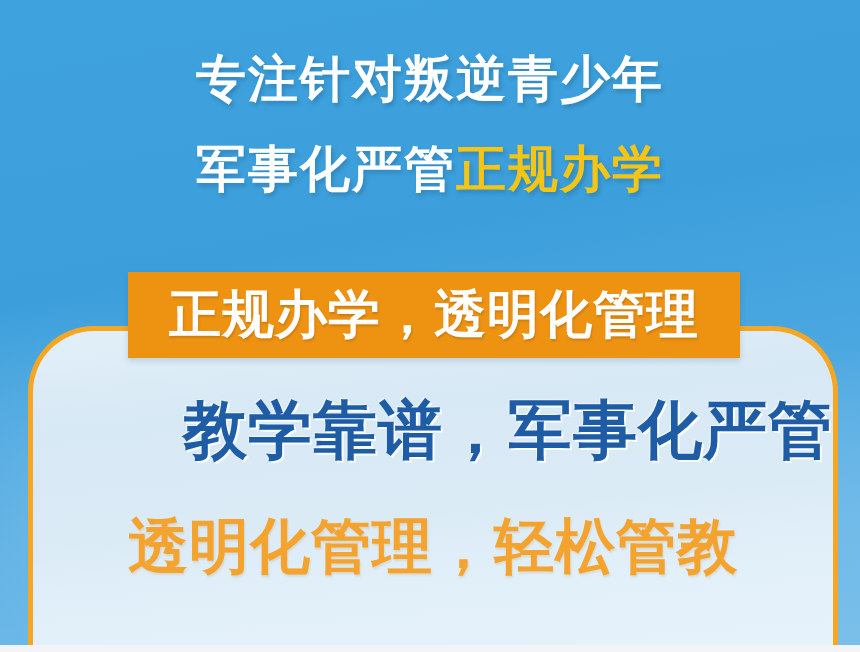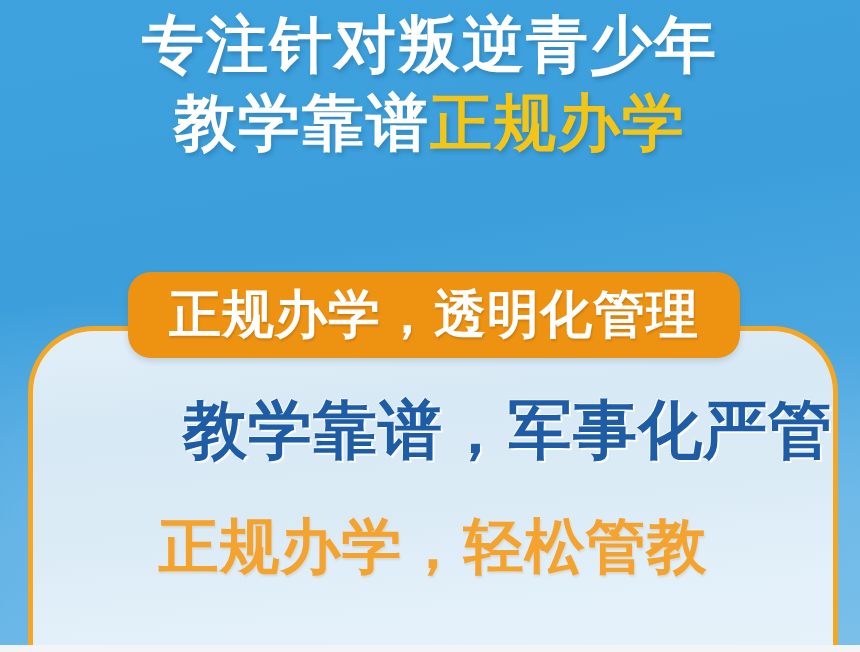--- a/index.html
+++ b/index.html
@@ -59,24 +59,25 @@
     position: absolute;
     left: 0;
     right: 0;
     top: 14px;
     text-align: center;
     line-height: 1.0;
     user-select: none;
   }
   .headline-line {
     display: block;
-    font-size: 62px;
+    font-size: 50px;
     font-weight: 700;
     letter-spacing: 2px;
     white-space: nowrap;
+    margin-top: 40px;
   }
   .headline-line-1 {
     color: #ffffff;
     text-shadow: 2px 3px 4px rgba(20,70,110,0.30);
     margin-bottom: 16px;
   }
   .headline-line-2 {
     text-shadow: 2px 3px 4px rgba(20,70,110,0.28);
   }
   .hl-white { color: #ffffff; }
@@ -101,21 +102,20 @@
     position: absolute;
     left: 128px;
     top: 272px;
     width: 612px;
     height: 86px;
     background: #ee9212;
     box-shadow: 0 3px 6px rgba(60,90,120,0.20);
     display: flex;
     align-items: center;
     justify-content: center;
-    border-radius: 23px;
   }
   .ribbon-text {
     color: #ffffff;
     font-size: 52px;
     font-weight: 700;
     letter-spacing: 1px;
     white-space: nowrap;
     text-shadow: 1px 2px 2px rgba(150,85,5,0.35);
   }
 
@@ -150,27 +150,27 @@
 
 <div id="poster">
 
   <div class="bg-base"></div>
   <div class="bg-glow-left"></div>
   <div class="bg-glow-right"></div>
 
   <div class="headline">
     <span class="headline-line headline-line-1">专注针对叛逆青少年</span>
     <span class="headline-line headline-line-2">
-      <span class="hl-white">教学靠谱</span><span class="hl-yellow">正规办学</span>
+      <span class="hl-white">军事化严管</span><span class="hl-yellow">正规办学</span>
     </span>
   </div>
 
   <div class="card">
     <div class="card-line card-line-dark" style="position:absolute; left:0; right:0; top:56px;">教学靠谱，军事化严管</div>
-    <div class="card-line card-line-orange" style="position:absolute; left:0; right:0; top:176px;">正规办学，轻松管教</div>
+    <div class="card-line card-line-orange" style="position:absolute; left:0; right:0; top:176px;">透明化管理，轻松管教</div>
   </div>
 
   <div class="ribbon">
     <span class="ribbon-text">正规办学，透明化管理</span>
   </div>
 
   <div class="bottom-strip"></div>
 
 </div>
 

